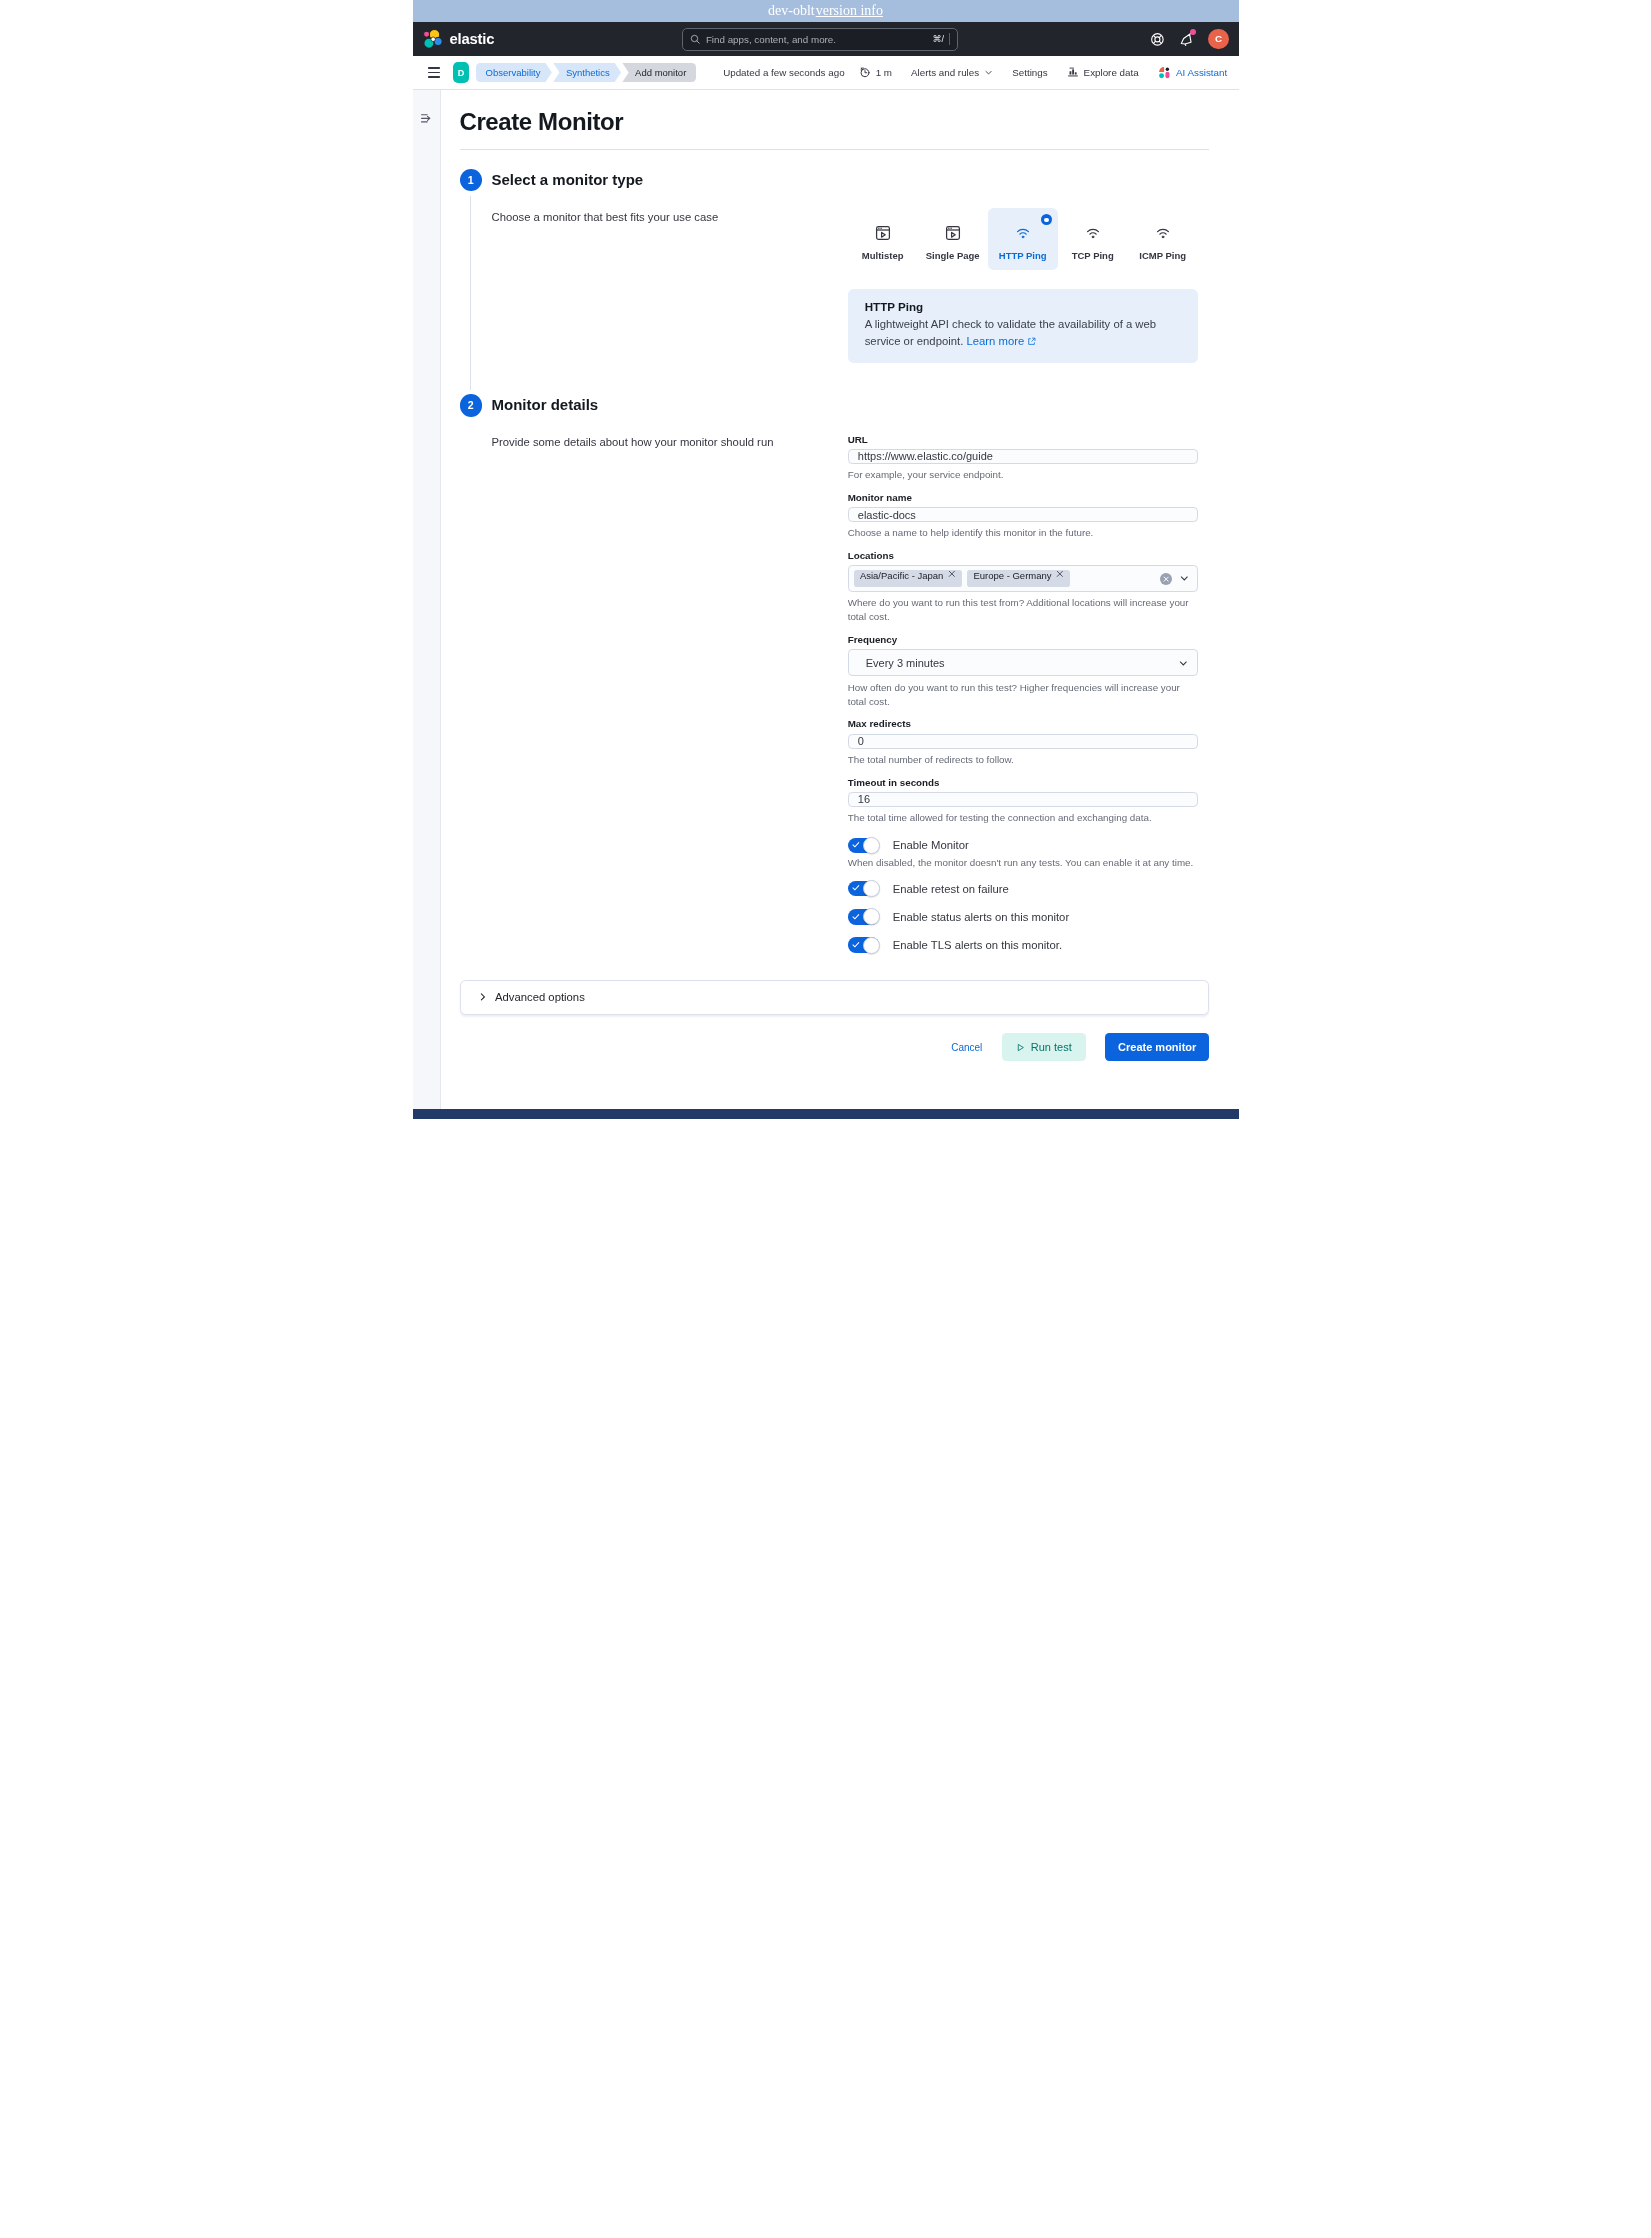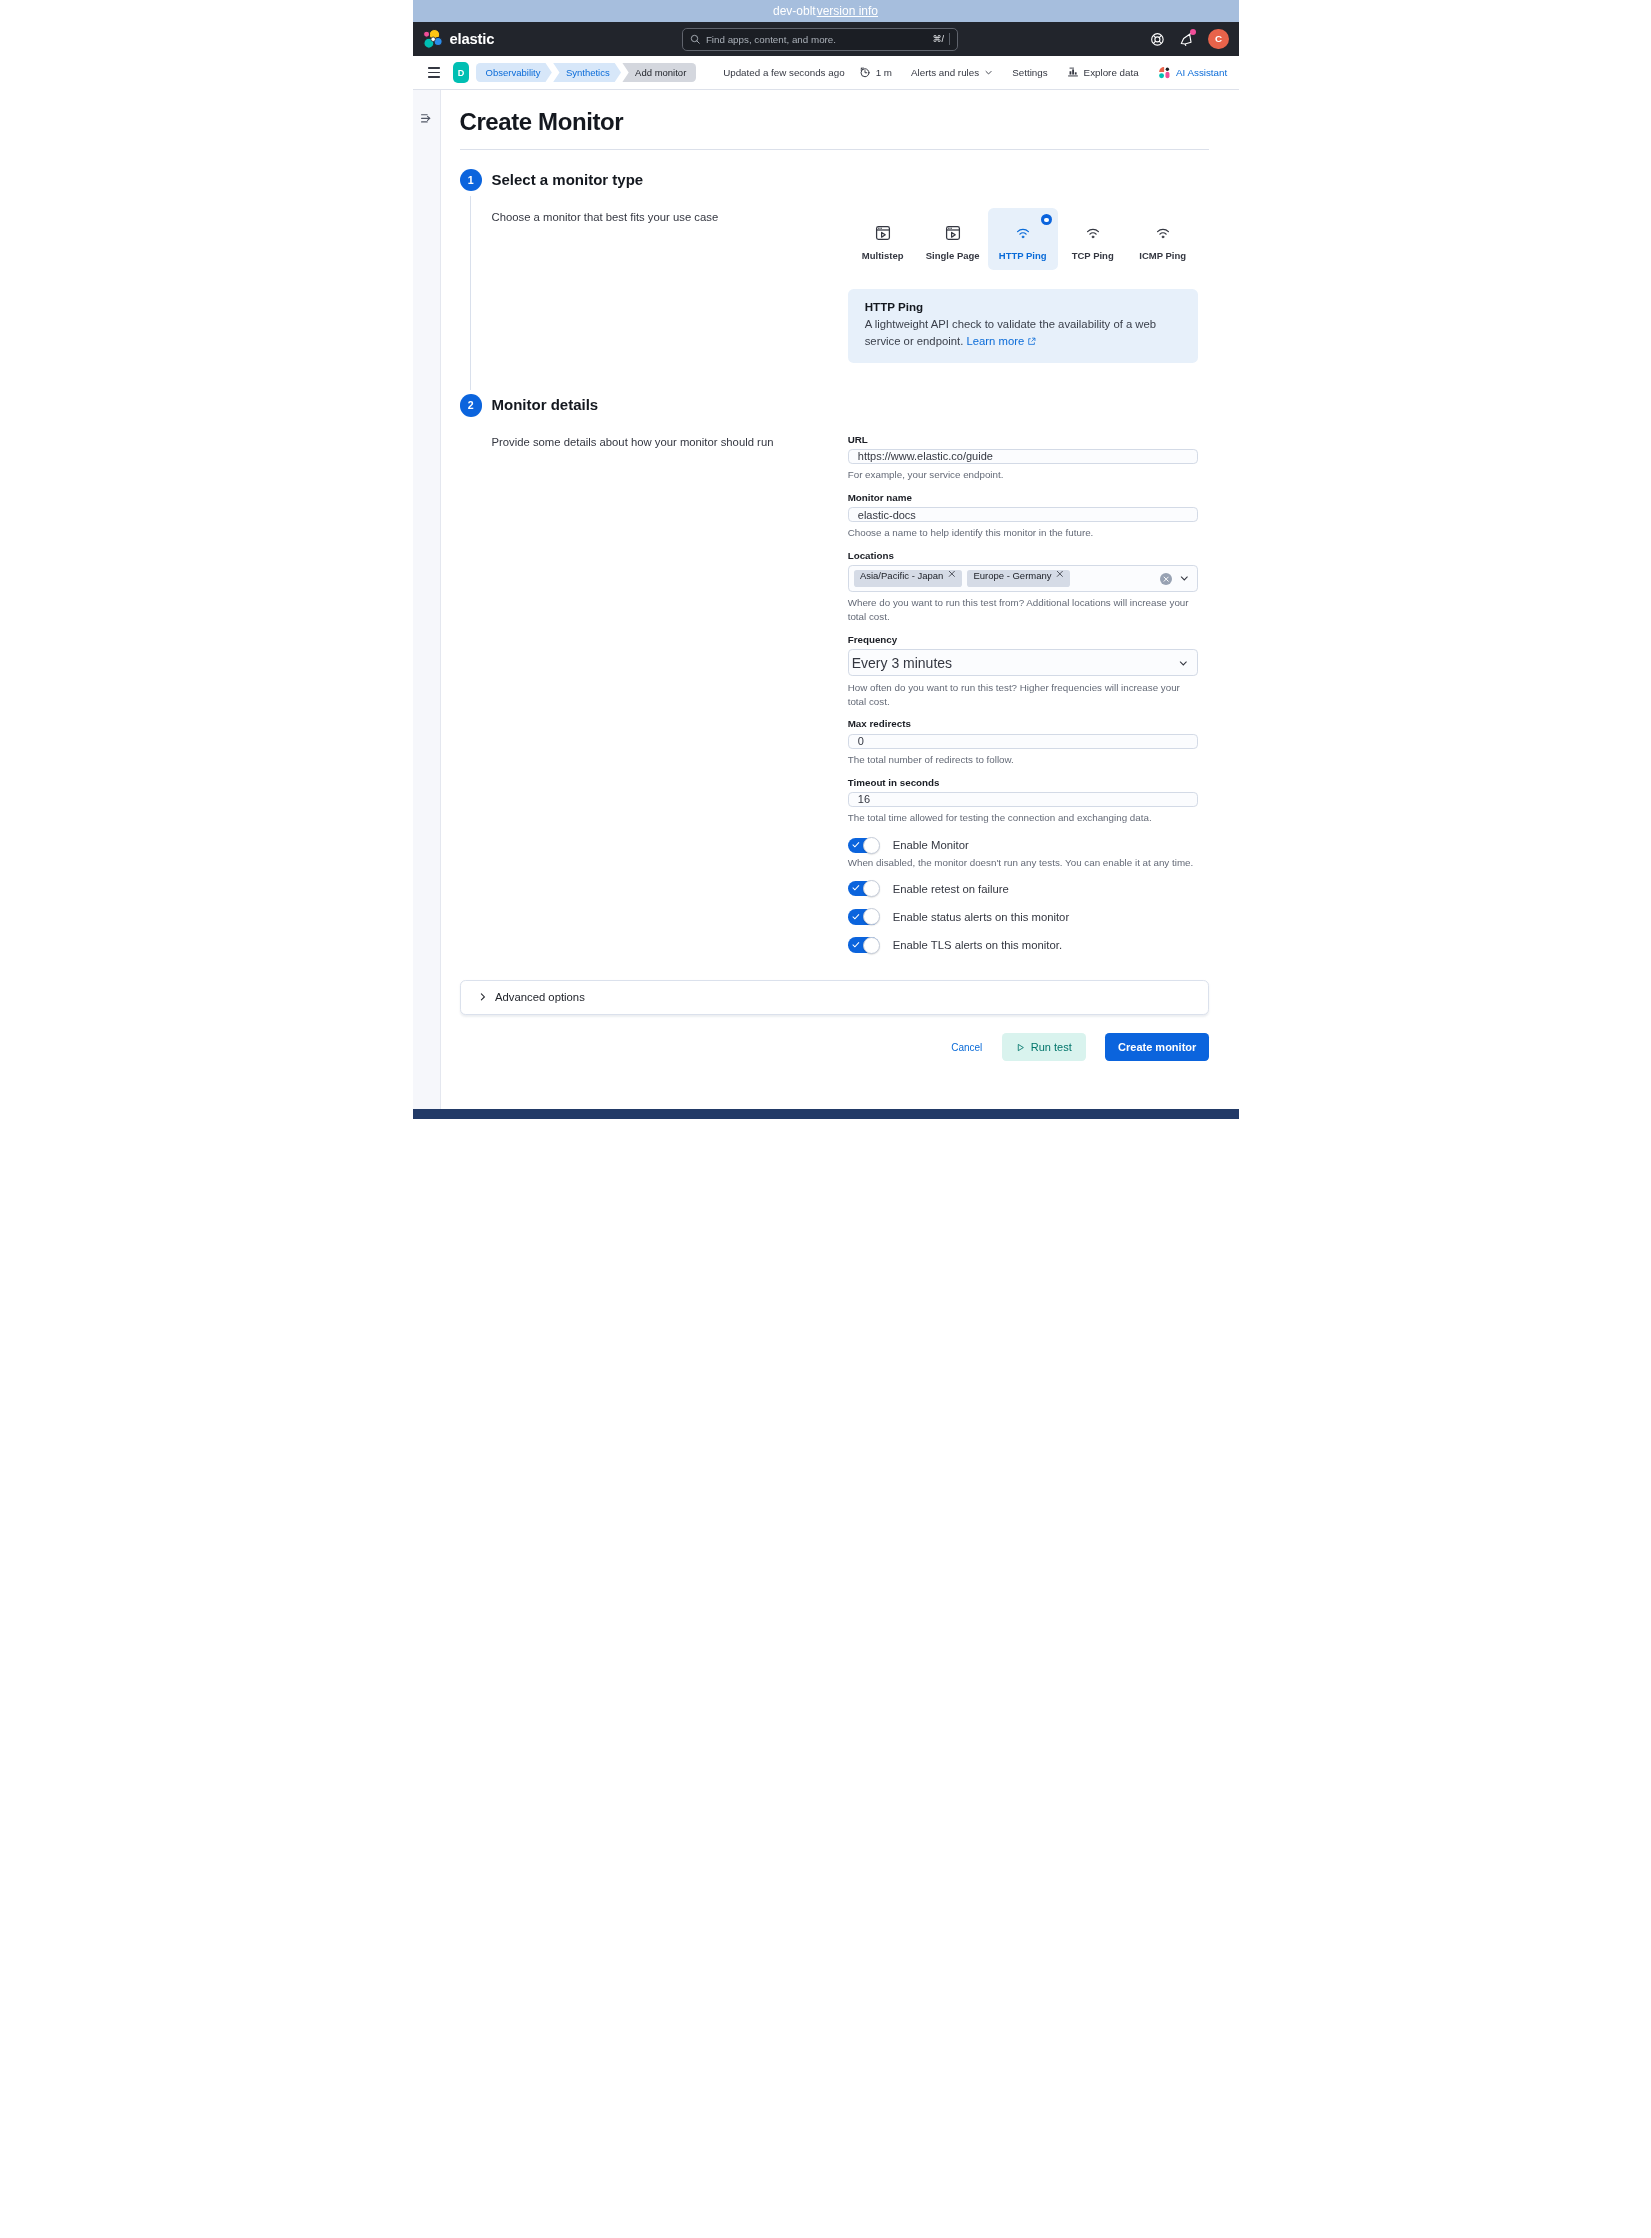--- a/index.html
+++ b/index.html
@@ -4,21 +4,21 @@
 <style>
   * { margin:0; padding:0; box-sizing:border-box; }
   html,body { background:#fff; }
   body {
     width:826px; height:1119px; margin:0 auto;
     font-family:"Liberation Sans","DejaVu Sans",sans-serif;
     color:#343741; display:flex; flex-direction:column; overflow:hidden;
   }
   
   .env-banner{ height:22px; background:#a6bedd; display:flex; align-items:center; justify-content:center;
-    font-size:12px; color:#fff; gap:1px; flex:0 0 auto;}
+    font-size:14px; color:#fff; gap:1px; flex:0 0 auto;font-family:Liberation Serif, serif;}
   .env-banner a{ color:#fff; text-decoration:underline; cursor:pointer;text-align:right;}
   
   .hdr{ height:34px; background:#22252c; display:flex; align-items:center; padding:0 9.8px; flex:0 0 auto;}
   .logo-wrap{ display:flex; align-items:center; gap:6.3px; }
   .logo-word{ color:#fff; font-size:14.8px; font-weight:600; letter-spacing:-0.2px;}
   .hdr-search{ margin-left:auto; margin-right:auto; width:276px; height:23px; background:#1b1e24;
     border:0.7px solid #60646d; border-radius:4.9px; display:flex; align-items:center; padding:0 7px; gap:5.6px;}
   .hdr-search input{ flex:1; background:transparent; border:none; outline:none; color:#d3d6db; font-size:9.8px;
     font-family:inherit;}
   .hdr-search input::placeholder{ color:#aab0b8;}
@@ -78,21 +78,21 @@
   .callout h4{ font-size:11.6px; font-weight:700; color:#14181f; margin-bottom:3.5px;}
   .callout p{ font-size:11.3px; line-height:17px; color:#3a3f4a;}
   .callout a{ color:#0a6bd8; text-decoration:none; cursor:pointer; white-space:nowrap;}
   
   .fgroup{ margin-bottom:6.3px;}
   .flabel{ font-size:9.8px; font-weight:700; color:#1a1d24; margin-bottom:4.2px;}
   .finput{ width:100%; height:15px; background:#fbfcfe; border:0.7px solid #d3dae6; border-radius:4.2px;
     padding:0 9.1px; font-size:11px; color:#343741; font-family:inherit; outline:none;}
   .fhelp{ margin-top:4.2px; font-size:9.8px; color:#646a77; line-height:14px; margin-bottom:9.8px;}
   .fselect{ position:relative; width:100%; height:27px; background:#fbfcfe; border:0.7px solid #d3dae6; border-radius:4.2px;
-    display:flex; align-items:center; padding:0 25px 0 3px; font-size:14px; color:#343741; cursor:pointer;}
+    display:flex; align-items:center; padding:0 25px 0 17px; font-size:11px; color:#343741; cursor:pointer;}
   .fselect .chev{ position:absolute; right:8.4px; top:7.7px;}
   .combo{ position:relative; width:100%; height:27px; background:#fbfcfe; border:0.7px solid #d3dae6; border-radius:4.2px;
     display:flex; align-items:center; gap:5.6px; padding:0 45px 0 4.9px; cursor:pointer;}
   .pill{ background:#d5dbe6; border-radius:2.8px; height:17px; display:flex; gap:4.2px; padding:0 6.3px;
     font-size:9.5px; color:#1a1d24; cursor:pointer; white-space:nowrap;}
   .pill svg{ flex:0 0 auto;}
   .combo-ctrls{ position:absolute; right:7px; top:0; height:100%; display:flex; align-items:center; gap:7px;}
   .clear-circle{ width:12px; height:12px; border-radius:50%; background:#98a2b3; display:flex; align-items:center; justify-content:center; cursor:pointer;}
   
   .trow{ display:flex; align-items:center; gap:14px; margin-top:12.7px;}

